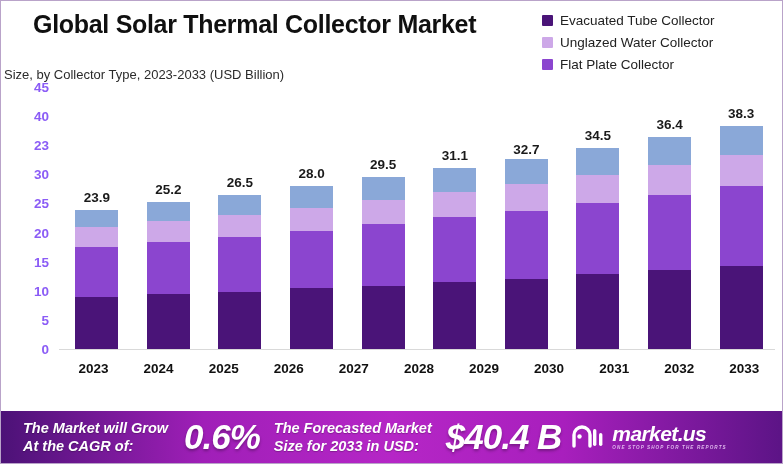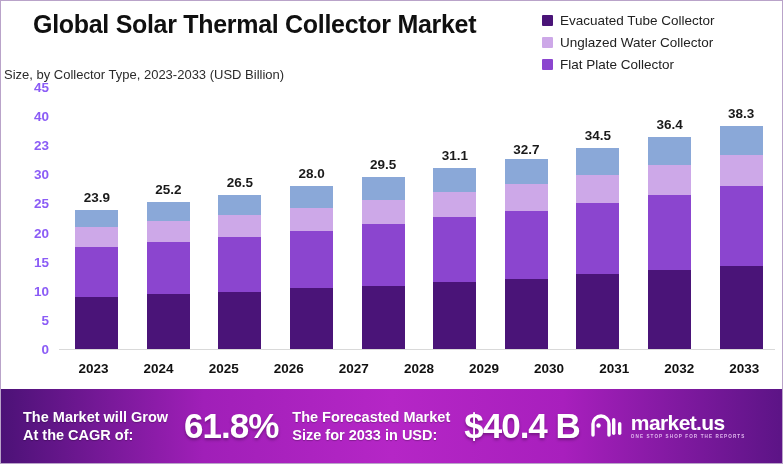--- a/index.html
+++ b/index.html
@@ -66,24 +66,25 @@
     position:absolute;left:60px;top:278px;width:716px;height:26px;
     display:flex;justify-content:space-around;align-items:center;
   }
   .xtick{
     width:65px;text-align:center;
     font-size:13.5px;font-weight:bold;color:#101010;
   }
 
   
   .banner{
-    position:absolute;left:0;bottom:0;width:781px;height:74px;
+    position:absolute;left:0;bottom:0;width:781px;height:52px;
     background:linear-gradient(90deg,#4c1277 0%,#a01fb8 26%,#b526c6 50%,#a81fbd 72%,#5c1486 100%);
     display:flex;align-items:center;
     overflow:hidden;
+    font-style:italic;
   }
   .banner-block{display:flex;align-items:center;}
   .banner-text{
     color:#ffffff;font-size:14.5px;font-weight:bold;line-height:1.25;
     white-space:nowrap;text-shadow:0 1px 1px rgba(0,0,0,.25);
   }
   .banner-big{
     color:#ffffff;font-size:35px;font-weight:bold;
     white-space:nowrap;letter-spacing:-1px;
     text-shadow:0 2px 3px rgba(0,0,0,.3);
@@ -244,21 +245,21 @@
         <div class="xtick">2033</div>
       </div>
   </div>
 
   <div class="banner">
     <div class="banner-block" style="margin-left:22px;">
       <div class="banner-text">
         <div>The Market will Grow</div>
         <div>At the CAGR of:</div>
       </div>
-      <div class="banner-big" style="margin-left:16px;">61.8%</div>
+      <div class="banner-big" style="margin-left:16px;">0.6%</div>
     </div>
 
     <div class="banner-block" style="margin-left:14px;">
       <div class="banner-text">
         <div>The Forecasted Market</div>
         <div>Size for 2033 in USD:</div>
       </div>
       <div class="banner-big" style="margin-left:14px;">$40.4 B</div>
     </div>
 

